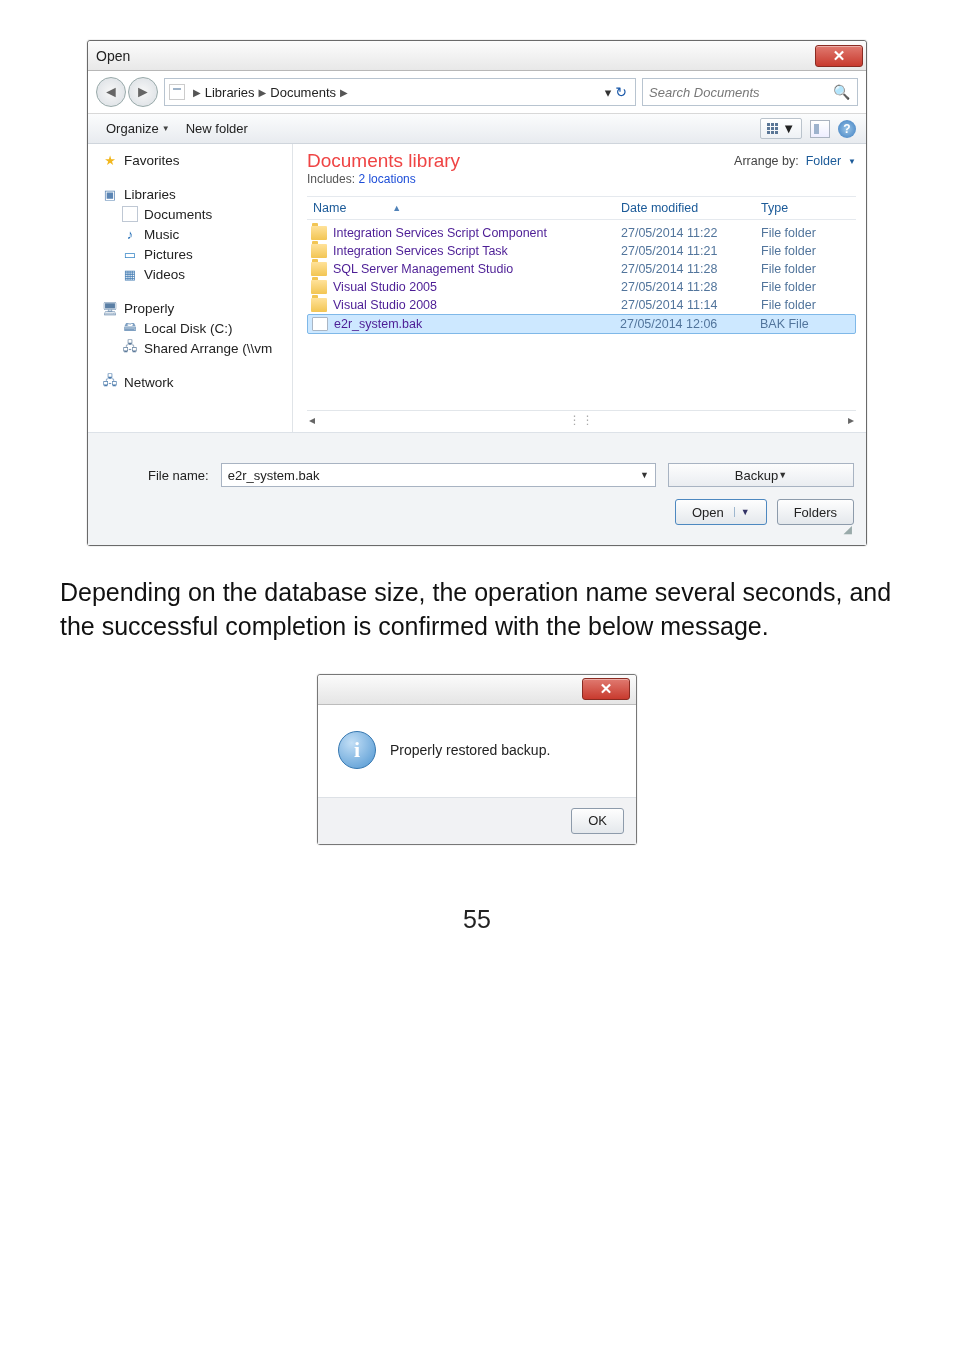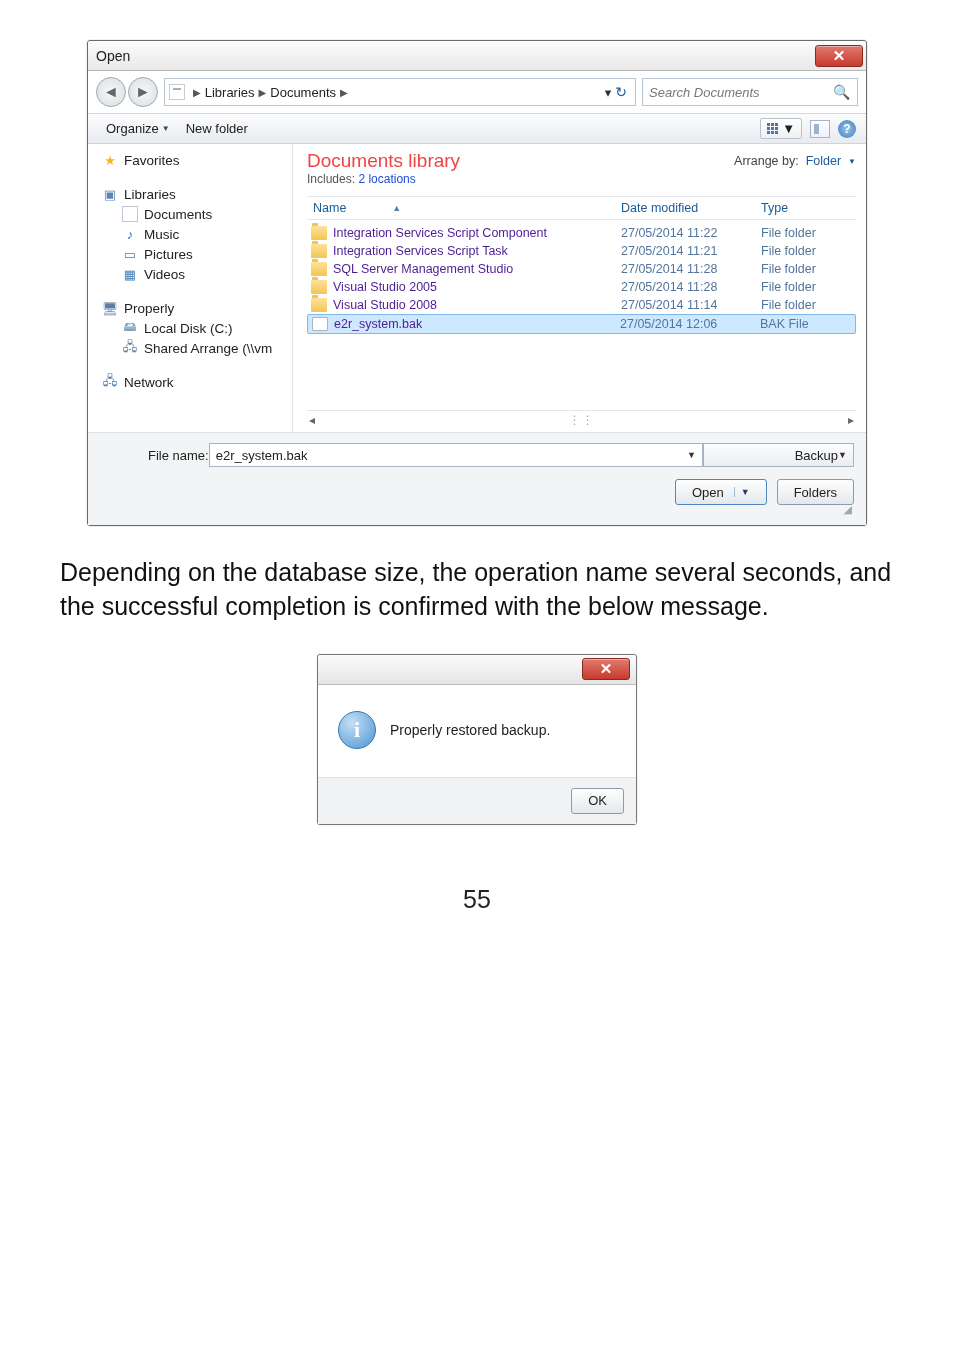--- a/index.html
+++ b/index.html
@@ -298,43 +298,44 @@
     .scroll-right { margin-left: auto; }
     .bottom-bar {
       background: #f2f4f6;
       padding: 10px 12px 12px 60px;
       font-size: 13px;
       border-top: 1px solid #dde2e8;
     }
     .bb-row1 {
       display: flex;
       align-items: center;
-      gap: 0;
+      gap: 12px;
+      margin-top: 20px;
     }
     .bb-label { color: #222; }
     .fn-input {
       flex: 1;
       border: 1px solid #a8b3c2;
       background: #fff;
       height: 24px;
       padding: 0 6px;
       display: flex;
       align-items: center;
       justify-content: space-between;
       font-size: 13px;
     }
     .filter-select {
-      width: 151px;
+      width: 186px;
       border: 1px solid #a8b3c2;
       background: linear-gradient(#fdfdfd,#eaedf1);
       height: 24px;
       padding: 0 6px;
       display: flex;
       align-items: center;
-      justify-content: flex-end;
+      justify-content: center;
       font-size: 13px;
     }
     .bb-row2 {
       display: flex;
       justify-content: flex-end;
       gap: 10px;
       margin-top: 12px;
     }
     .btn {
       border: 1px solid #8d9bab;

